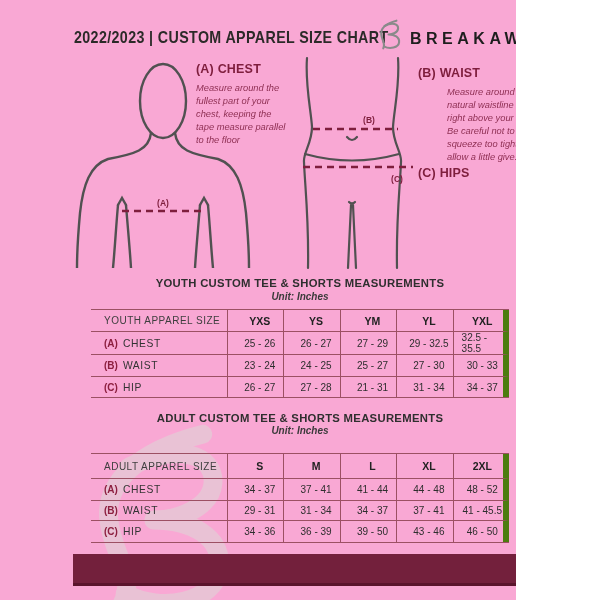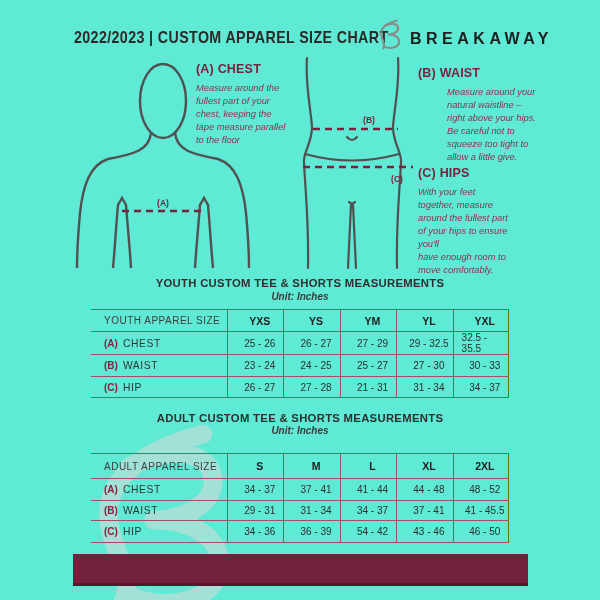--- a/index.html
+++ b/index.html
@@ -1,17 +1,17 @@
 <!DOCTYPE html>
 <html><head>
 <meta charset="utf-8">
 <style>
   html,body{margin:0;padding:0;}
   body{width:600px;height:600px;font-family:"Liberation Sans",sans-serif;}
-  #page{position:relative;width:600px;height:600px;background:#5eead4;overflow:hidden;}
+  #page{position:relative;width:516px;height:600px;background:#f9a8d4;overflow:hidden;}
   .abs{position:absolute;}
 
   
   .hdr-title{left:74px;top:27px;font-size:15px;font-weight:700;color:#2b2a28;
     letter-spacing:.4px;transform:scale(.95,1.12);transform-origin:left top;white-space:nowrap;}
   .brand-glyph{left:376px;top:18px;}
   .brand-text{left:410px;top:30px;font-size:16px;font-weight:700;color:#1e1e1e;letter-spacing:4.5px;white-space:nowrap;}
 
   
   .instr-head{font-size:12.5px;font-weight:700;color:#7e1e3d;letter-spacing:.2px;white-space:nowrap;}
@@ -28,21 +28,21 @@
 
   
   .sizetable{left:91px;width:418px;display:grid;grid-template-columns:136px repeat(5,1fr);
     border-top:1px solid #9c5063;border-bottom:1px solid #9c5063;}
   .t1{top:309px;grid-template-rows:21px 23px 22px 21px;}
   .t2{top:453px;grid-template-rows:24px 22px 20px 22px;}
   .cell{display:flex;align-items:center;justify-content:center;font-size:10px;color:#2e2e2e;border-top:1px solid #9c5063;padding-left:8px;}
   .r0 .cell, .row-first{border-top:none!important;}
   .lab{justify-content:flex-start;padding-left:13px;text-align:center;}
   .vcell{border-left:1px solid #9c5063;}
-  .vlast{border-right:1px solid #4d7c0f;}
+  .vlast{border-right:6px solid #4d7c0f;}
   .szhead{font-weight:700;font-size:10.5px;color:#222;}
   .collabel{font-size:10px;color:#3e3e3e;letter-spacing:.5px;}
   .pfx{color:#8c1f3f;font-weight:700;margin-right:5px;}
   .rowword{color:#333;letter-spacing:.6px;font-size:10.3px;}
 
   
   .footer-bar{left:73px;top:554px;width:455px;height:29px;background:#73203c;border-bottom:3px solid #5a142c;}
 
   
   .watermark{left:76px;top:422px;opacity:.55;}
@@ -121,27 +121,20 @@
 tape measure parallel
 to the floor</div>
   <div class="abs instr-head ih-b">(B) WAIST</div>
   <div class="abs instr-body ib-b">Measure around your
 natural waistline –
 right above your hips.
 Be careful not to
 squeeze too tight to
 allow a little give.</div>
   <div class="abs instr-head ih-c">(C) HIPS</div>
-  <div class="abs instr-body ib-c">With your feet
-together, measure
-around the fullest part
-of your hips to ensure
-you'll
-have enough room to
-move comfortably.</div>
 
   <div class="abs sec-title t1-title">YOUTH CUSTOM TEE &amp; SHORTS MEASUREMENTS</div>
   <div class="abs sec-unit t1-unit">Unit: Inches</div>
 
   <div class="abs sizetable t1">
     <div class="cell lab collabel row-first">YOUTH APPAREL SIZE</div>
     <div class="cell vcell szhead row-first">YXS</div>
     <div class="cell vcell szhead row-first">YS</div>
     <div class="cell vcell szhead row-first">YM</div>
     <div class="cell vcell szhead row-first">YL</div>
@@ -208,20 +201,20 @@
     <div class="cell vcell">34 - 37</div>
     <div class="cell vcell">37 - 41</div>
     <div class="cell vcell vlast">41 - 45.5</div>
 
     <div class="cell lab">
       <span class="pfx">(C)</span>
         <span class="rowword">HIP</span>
     </div>
     <div class="cell vcell">34 - 36</div>
     <div class="cell vcell">36 - 39</div>
-    <div class="cell vcell">54 - 42</div>
+    <div class="cell vcell">39 - 50</div>
     <div class="cell vcell">43 - 46</div>
     <div class="cell vcell vlast">46 - 50</div>
   </div>
 
   <div class="abs footer-bar"></div>
 
 </div>
 
 </body></html>

